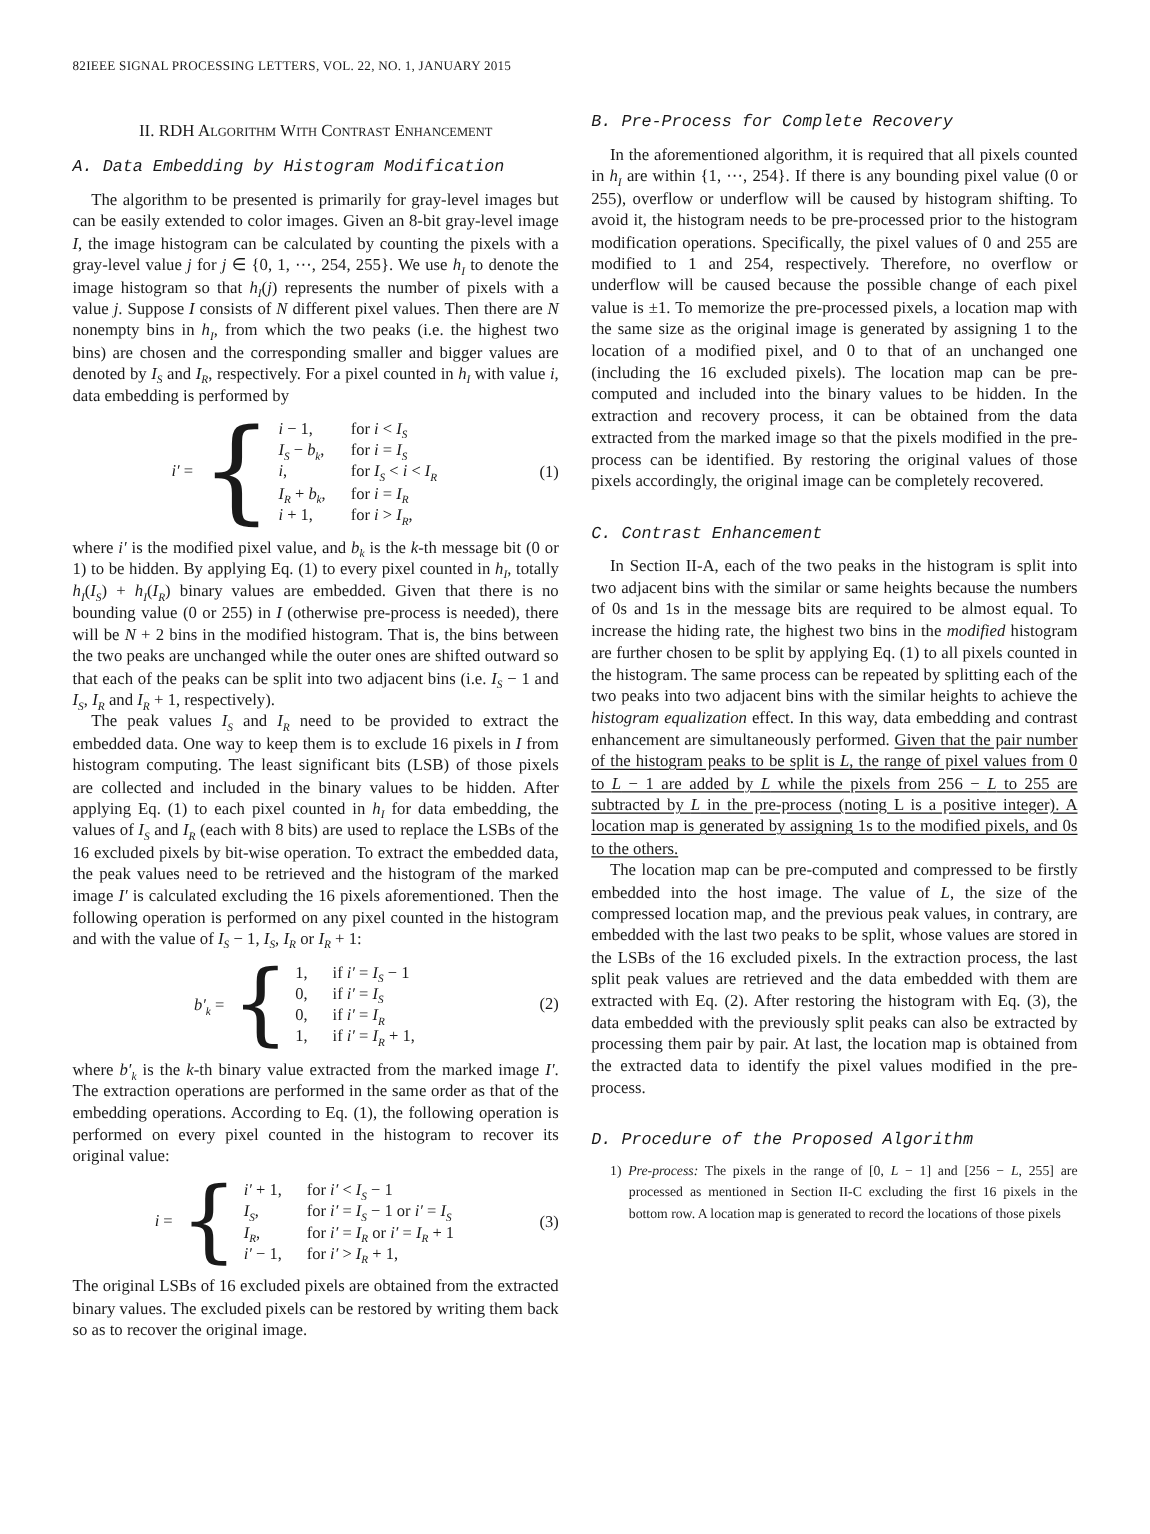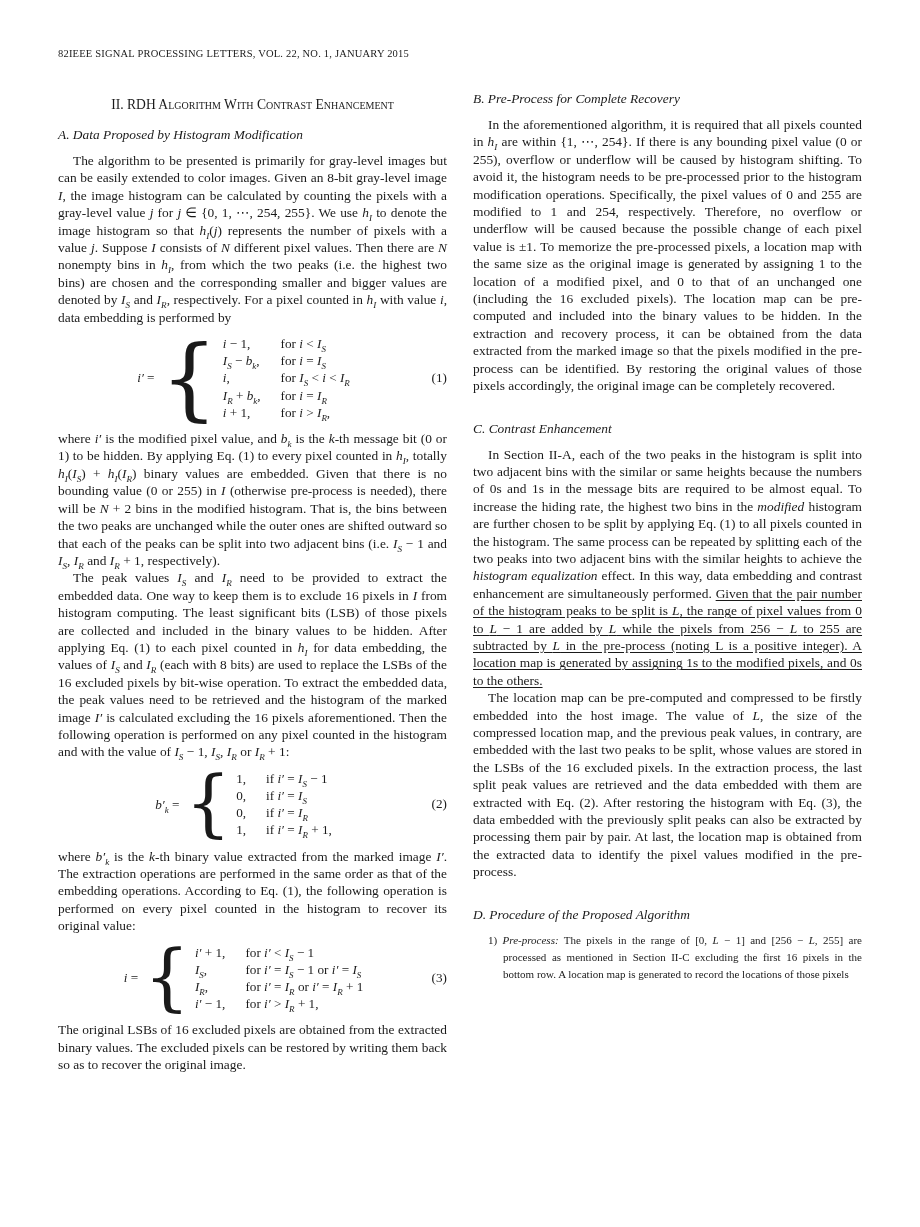--- a/index.html
+++ b/index.html
@@ -25,20 +25,21 @@
   .section-title {
     text-align:center;
     font-size:13.6px; font-weight:normal;
     font-variant:small-caps;
     margin:8px 0 14px 0;
   }
   .subsection {
     font-style:italic;
     font-size:13.4px; font-weight:normal;
     margin:14px 0 9px 0;
+    font-family:Liberation Mono, monospace;
   }
   .para {
     font-size:13.4px; line-height:17.4px;
     text-align:justify;
     margin:0;
   }
   .para.indent { text-indent:15px; }
   .list-item {
     font-size:11px; line-height:17.4px;
     text-align:justify;
@@ -81,21 +82,21 @@
   <div class="running-header">
     <span>82</span>
     <span>IEEE SIGNAL PROCESSING LETTERS, VOL. 22, NO. 1, JANUARY 2015</span>
   </div>
 
   <div class="columns">
 
     <div class="col">
       <h2 class="section-title">II. RDH Algorithm With Contrast Enhancement</h2>
 
-      <h3 class="subsection">A. Data Proposed by Histogram Modification</h3>
+      <h3 class="subsection">A. Data Embedding by Histogram Modification</h3>
 
       <p class="para indent">The algorithm to be presented is primarily for gray-level images but can be easily extended to color images. Given an 8-bit gray-level image <i>I</i>, the image histogram can be calculated by counting the pixels with a gray-level value <i>j</i> for <i>j</i> ∈ {0, 1, ⋯, 254, 255}. We use <i>h<sub>I</sub></i> to denote the image histogram so that <i>h<sub>I</sub></i>(<i>j</i>) represents the number of pixels with a value <i>j</i>. Suppose <i>I</i> consists of <i>N</i> different pixel values. Then there are <i>N</i> nonempty bins in <i>h<sub>I</sub></i>, from which the two peaks (i.e. the highest two bins) are chosen and the corresponding smaller and bigger values are denoted by <i>I<sub>S</sub></i> and <i>I<sub>R</sub></i>, respectively. For a pixel counted in <i>h<sub>I</sub></i> with value <i>i</i>, data embedding is performed by</p>
 
       <div class="equation">
         <span class="eq-lhs"><i>i′</i> =</span>
         <span class="eq-brace brace-5">{</span>
         <div class="eq-cases">
           <span><i>i</i> − 1,</span>
             <span>for <i>i</i> &lt; <i>I<sub>S</sub></i></span>
           <span><i>I<sub>S</sub></i> − <i>b<sub>k</sub></i>,</span>

